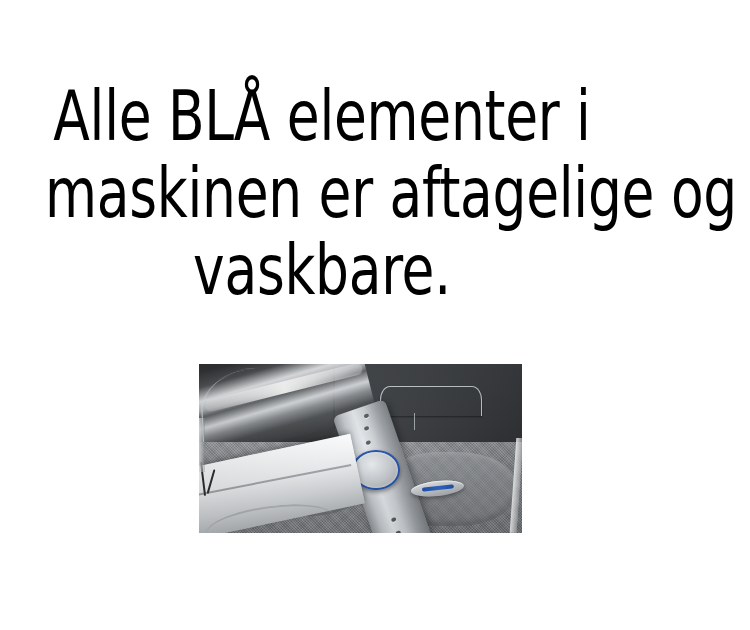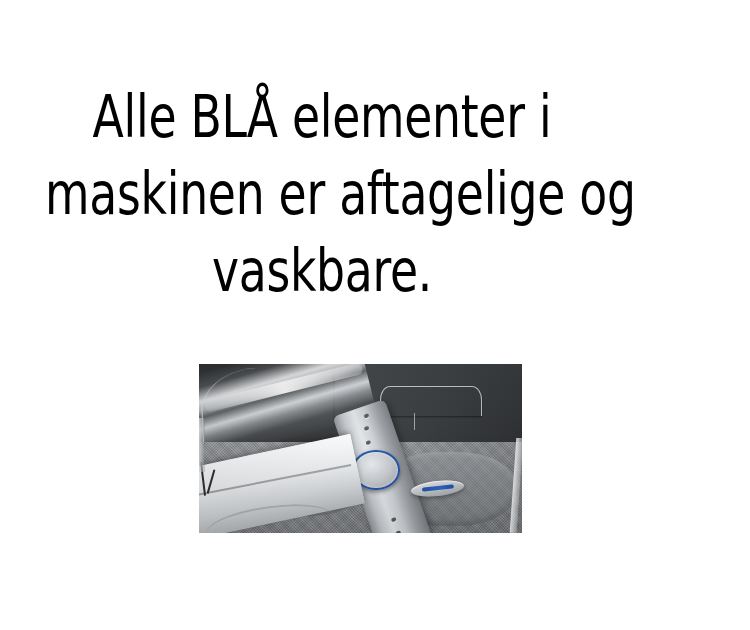--- a/index.html
+++ b/index.html
@@ -23,21 +23,21 @@
 
   
   .title-block {
     position: absolute;
     left: 0;
     top: 78px;
     width: 644px;
     text-align: center;
     color: #000000;
     font-family: "DejaVu Sans Condensed", "Liberation Sans Narrow", "Liberation Sans", sans-serif;
-    font-size: 59px;
+    font-size: 69px;
     line-height: 77px;
     letter-spacing: -0.3px;
     font-weight: 400;
     white-space: nowrap;
   }
   .title-line {
     display: block;
     transform: scaleX(0.86);
     transform-origin: center center;
   }

